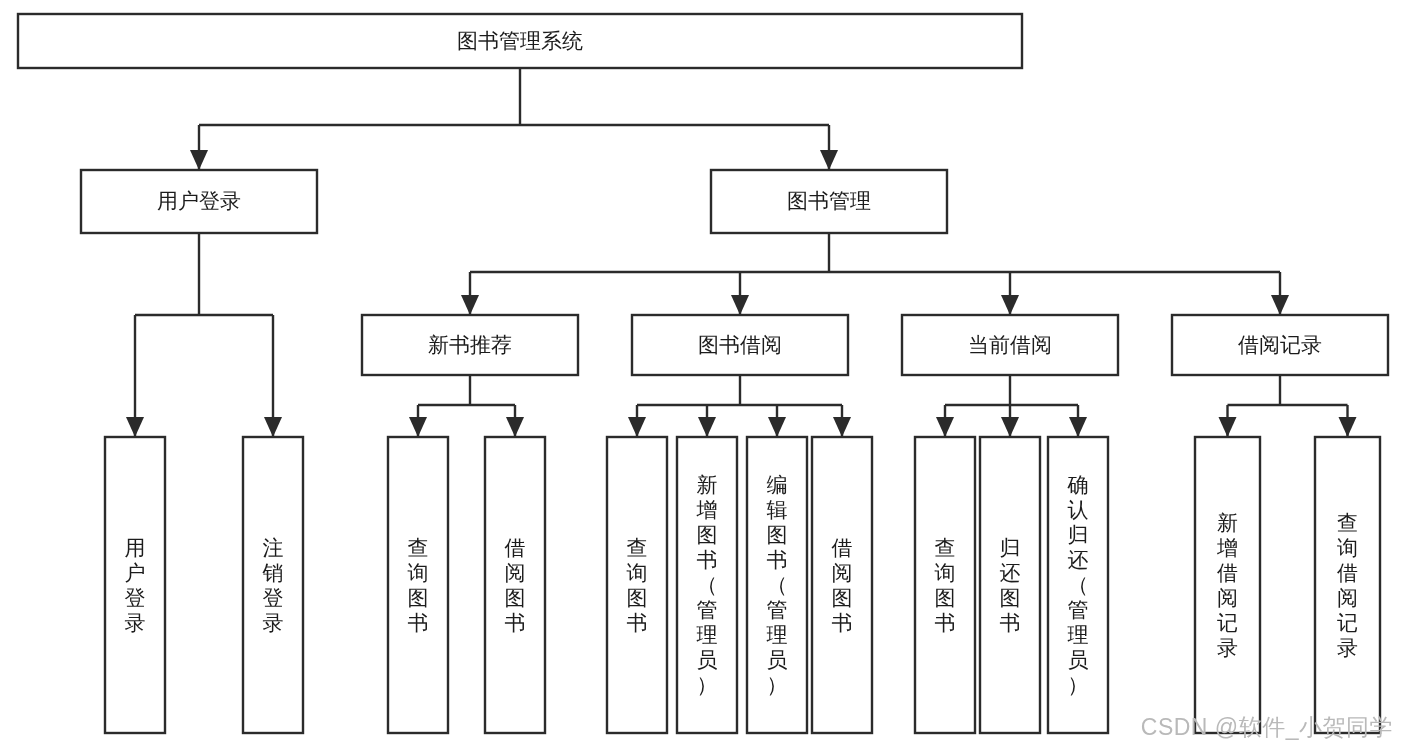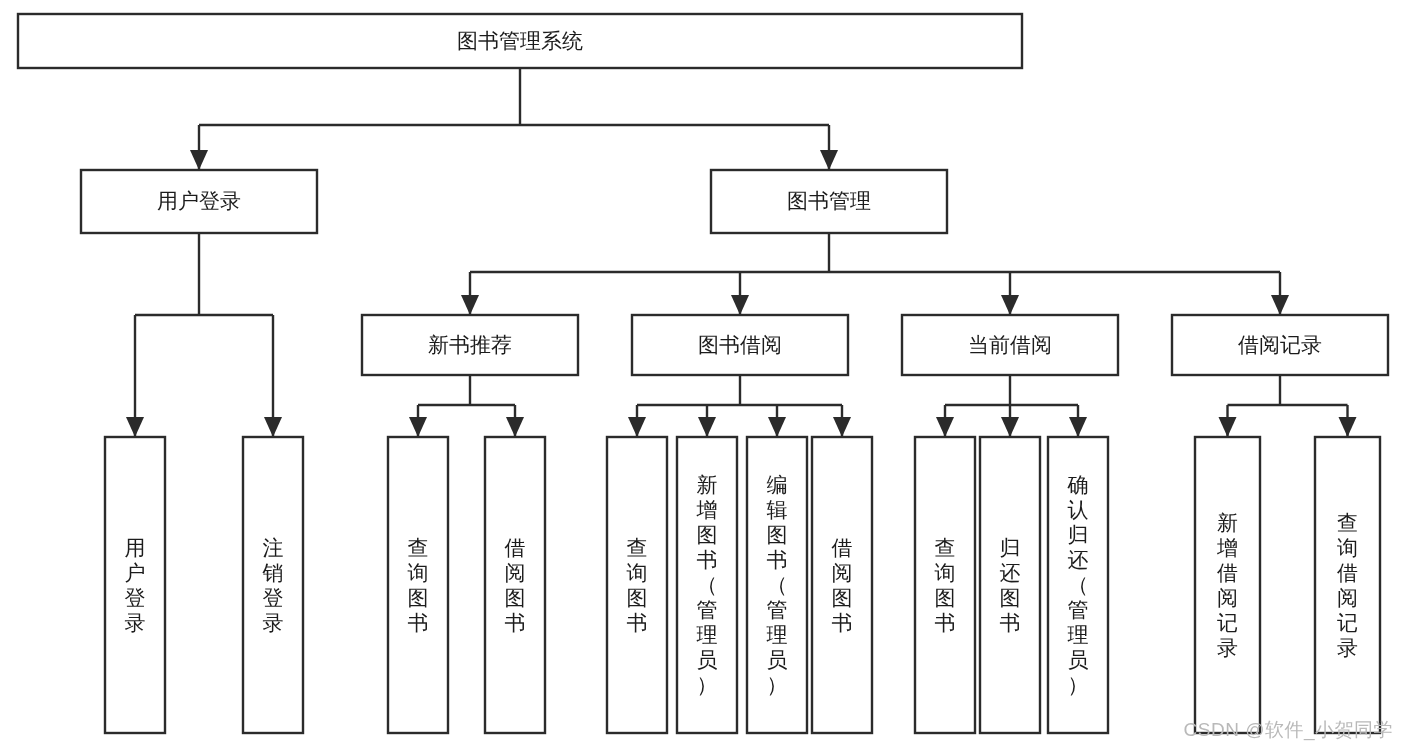--- a/index.html
+++ b/index.html
@@ -54,21 +54,21 @@
     fill: #1c1c1c;
     font-family: "Liberation Sans", "DejaVu Sans", sans-serif;
     font-size: 21px;
     text-anchor: middle;
   }
   .watermark {
     position: absolute;
     right: 12px;
     bottom: 4px;
     font-family: "Liberation Sans", "DejaVu Sans", sans-serif;
-    font-size: 19px;
+    font-size: 23px;
     color: #b9b9b9;
     letter-spacing: 0.5px;
     white-space: nowrap;
     user-select: none;
   }
 </style>
 </head>
 <body>
 
 <div id="diagram-root">

